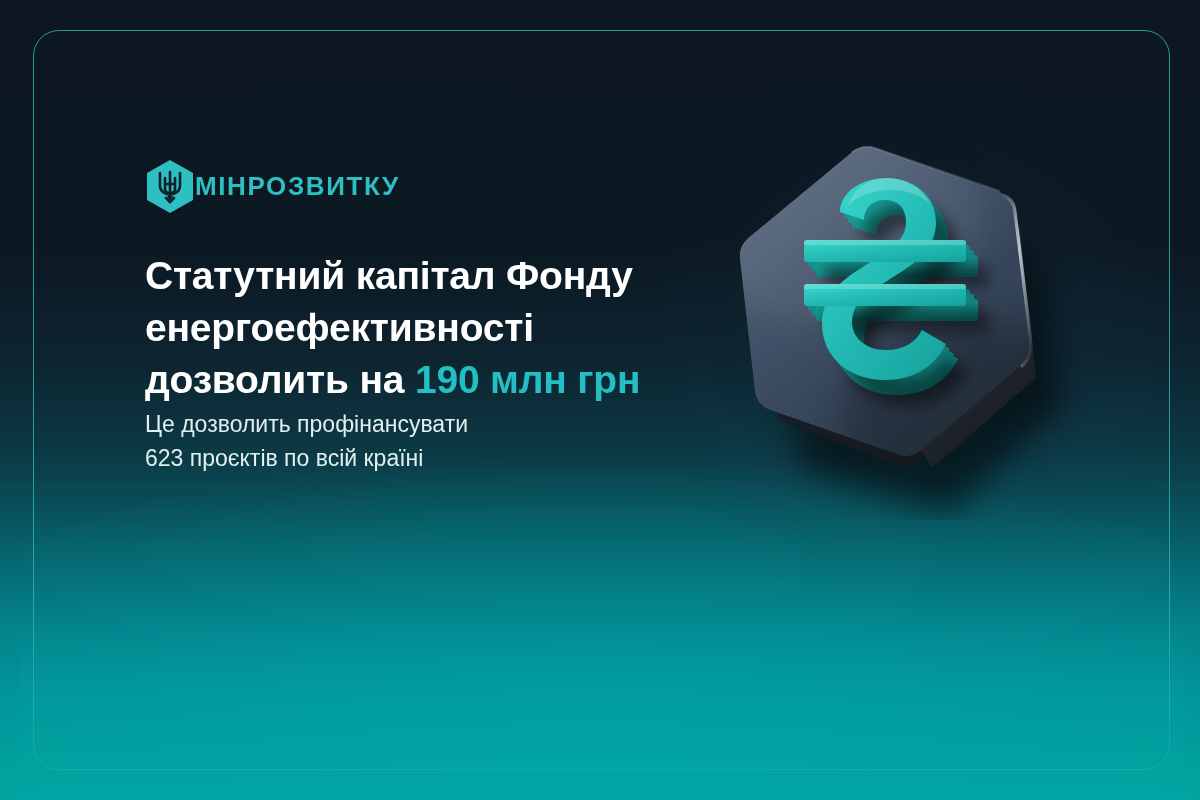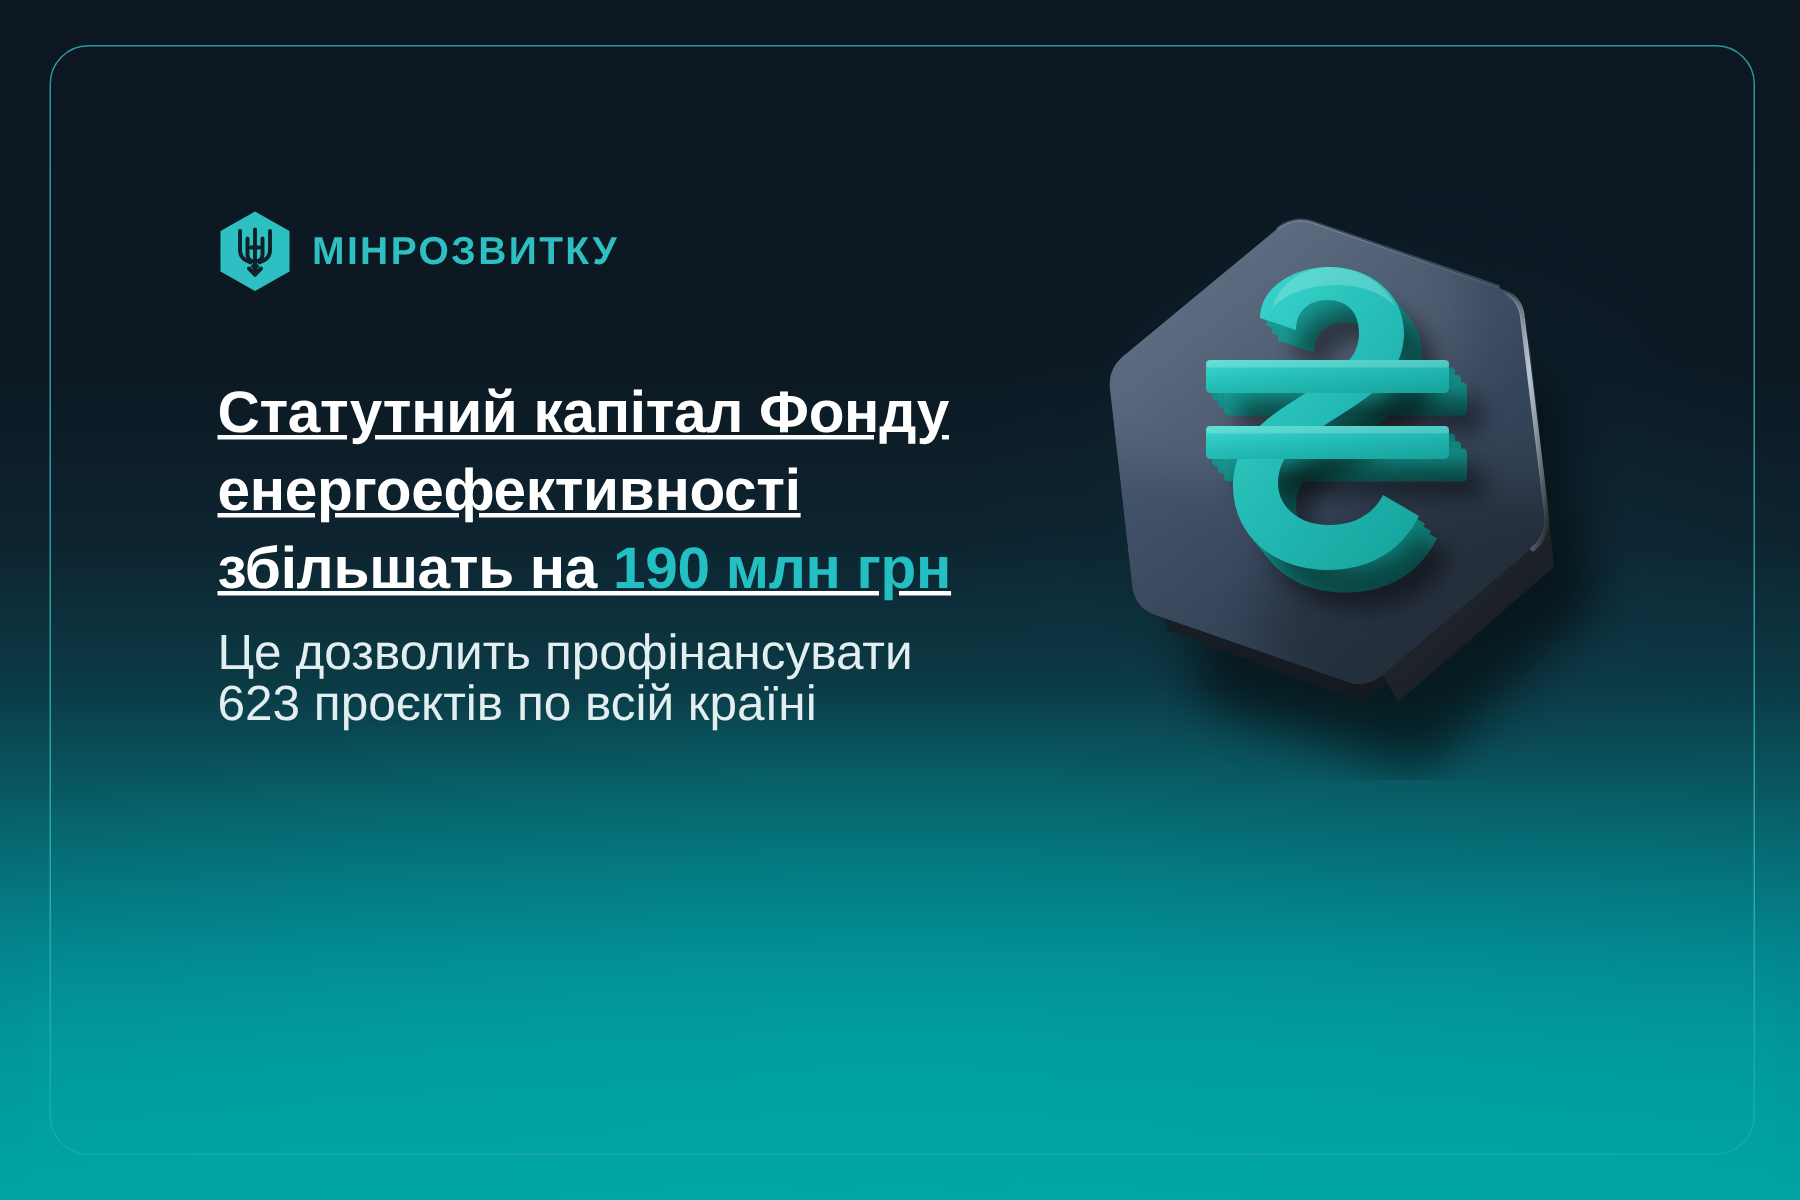--- a/index.html
+++ b/index.html
@@ -51,22 +51,22 @@
     position:absolute;
     left:20px; top:620px;
     width:1165px; height:180px;
     background:linear-gradient(180deg, rgba(1,150,152,0) 0%, rgba(1,160,160,0.30) 55%, rgba(1,165,163,0.52) 100%);
     pointer-events:none;
   }
 
   
   .brand {
     position:absolute;
-    left:145px; top:140px;
-    display:flex; align-items:center; gap:13px;
+    left:145px; top:159px;
+    display:flex; align-items:center; gap:0;
   }
   .brand-mark { width:50px; height:55px; display:block; }
   .brand-name {
     color:#2dbfc1;
     font-size:26px;
     font-weight:bold;
     letter-spacing:1.6px;
     white-space:nowrap;
   }
 
@@ -74,30 +74,30 @@
   .headline {
     position:absolute;
     left:145px; top:250px;
     width:560px;
     color:#ffffff;
     font-size:39px;
     font-weight:bold;
     line-height:52px;
     letter-spacing:-0.2px;
   }
-  .headline .line { display:block; white-space:nowrap;text-decoration:underline; }
+  .headline .line { display:block; white-space:nowrap; }
   .accent { color:#23bfc3; }
 
   
   .subtitle {
     position:absolute;
-    left:145px; top:418px;
+    left:145px; top:407px;
     width:520px;
     color:#e2eef0;
-    font-size:33px;
+    font-size:23px;
     font-weight:normal;
     line-height:34px;
   }
   .subtitle .line { display:block; white-space:nowrap; }
 
   
   .hero {
     position:absolute;
     left:700px; top:120px;
     width:400px; height:400px;
@@ -128,21 +128,21 @@
         </g>
         <path d="M25,34.5 L22,37.5 L25,41 L28,37.5 Z" fill="#0e2028"></path>
       </svg>
     </span>
     <span class="brand-name">МІНРОЗВИТКУ</span>
   </div>
 
   <h1 class="headline">
     <span class="line">Статутний капітал Фонду</span>
     <span class="line">енергоефективності</span>
-    <span class="line"><span>збільшать на </span><span class="accent">190 млн грн</span></span>
+    <span class="line"><span>дозволить на </span><span class="accent">190 млн грн</span></span>
   </h1>
 
   <p class="subtitle">
     <span class="line">Це дозволить профінансувати</span>
     <span class="line">623 проєктів по всій країні</span>
   </p>
 
   <div class="hero">
     <svg viewBox="0 0 400 400" aria-hidden="true">
       <defs>

